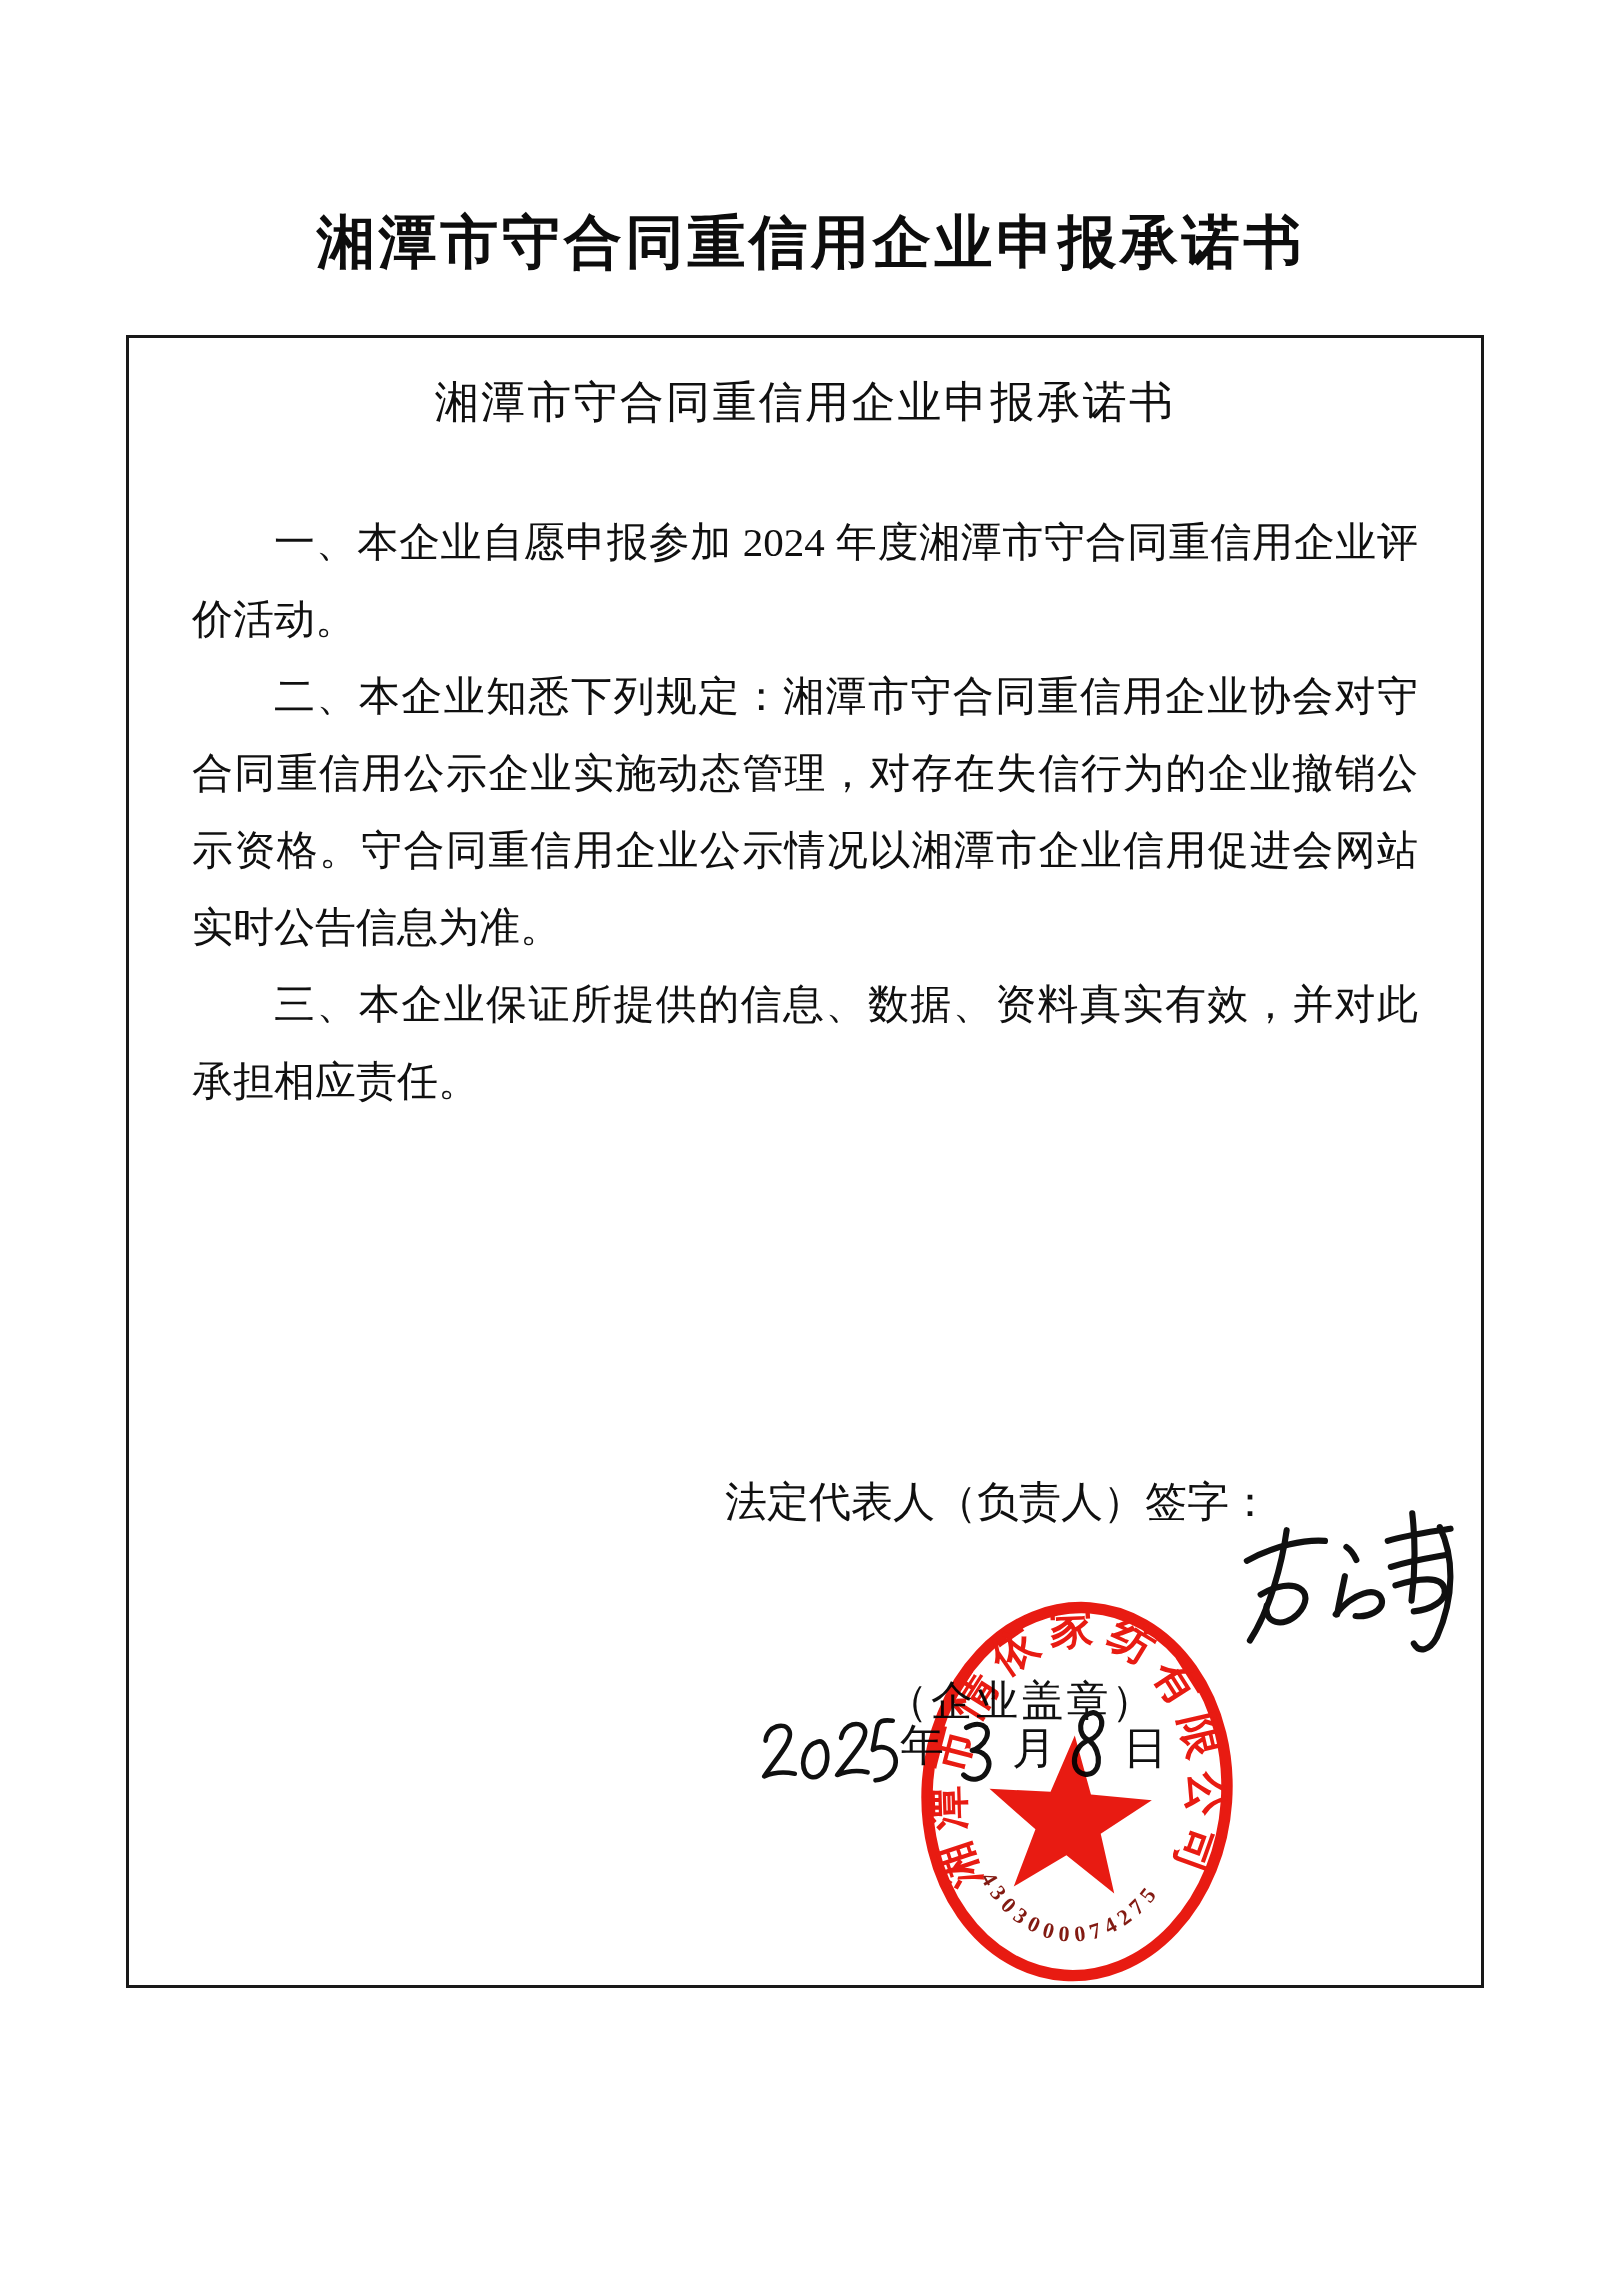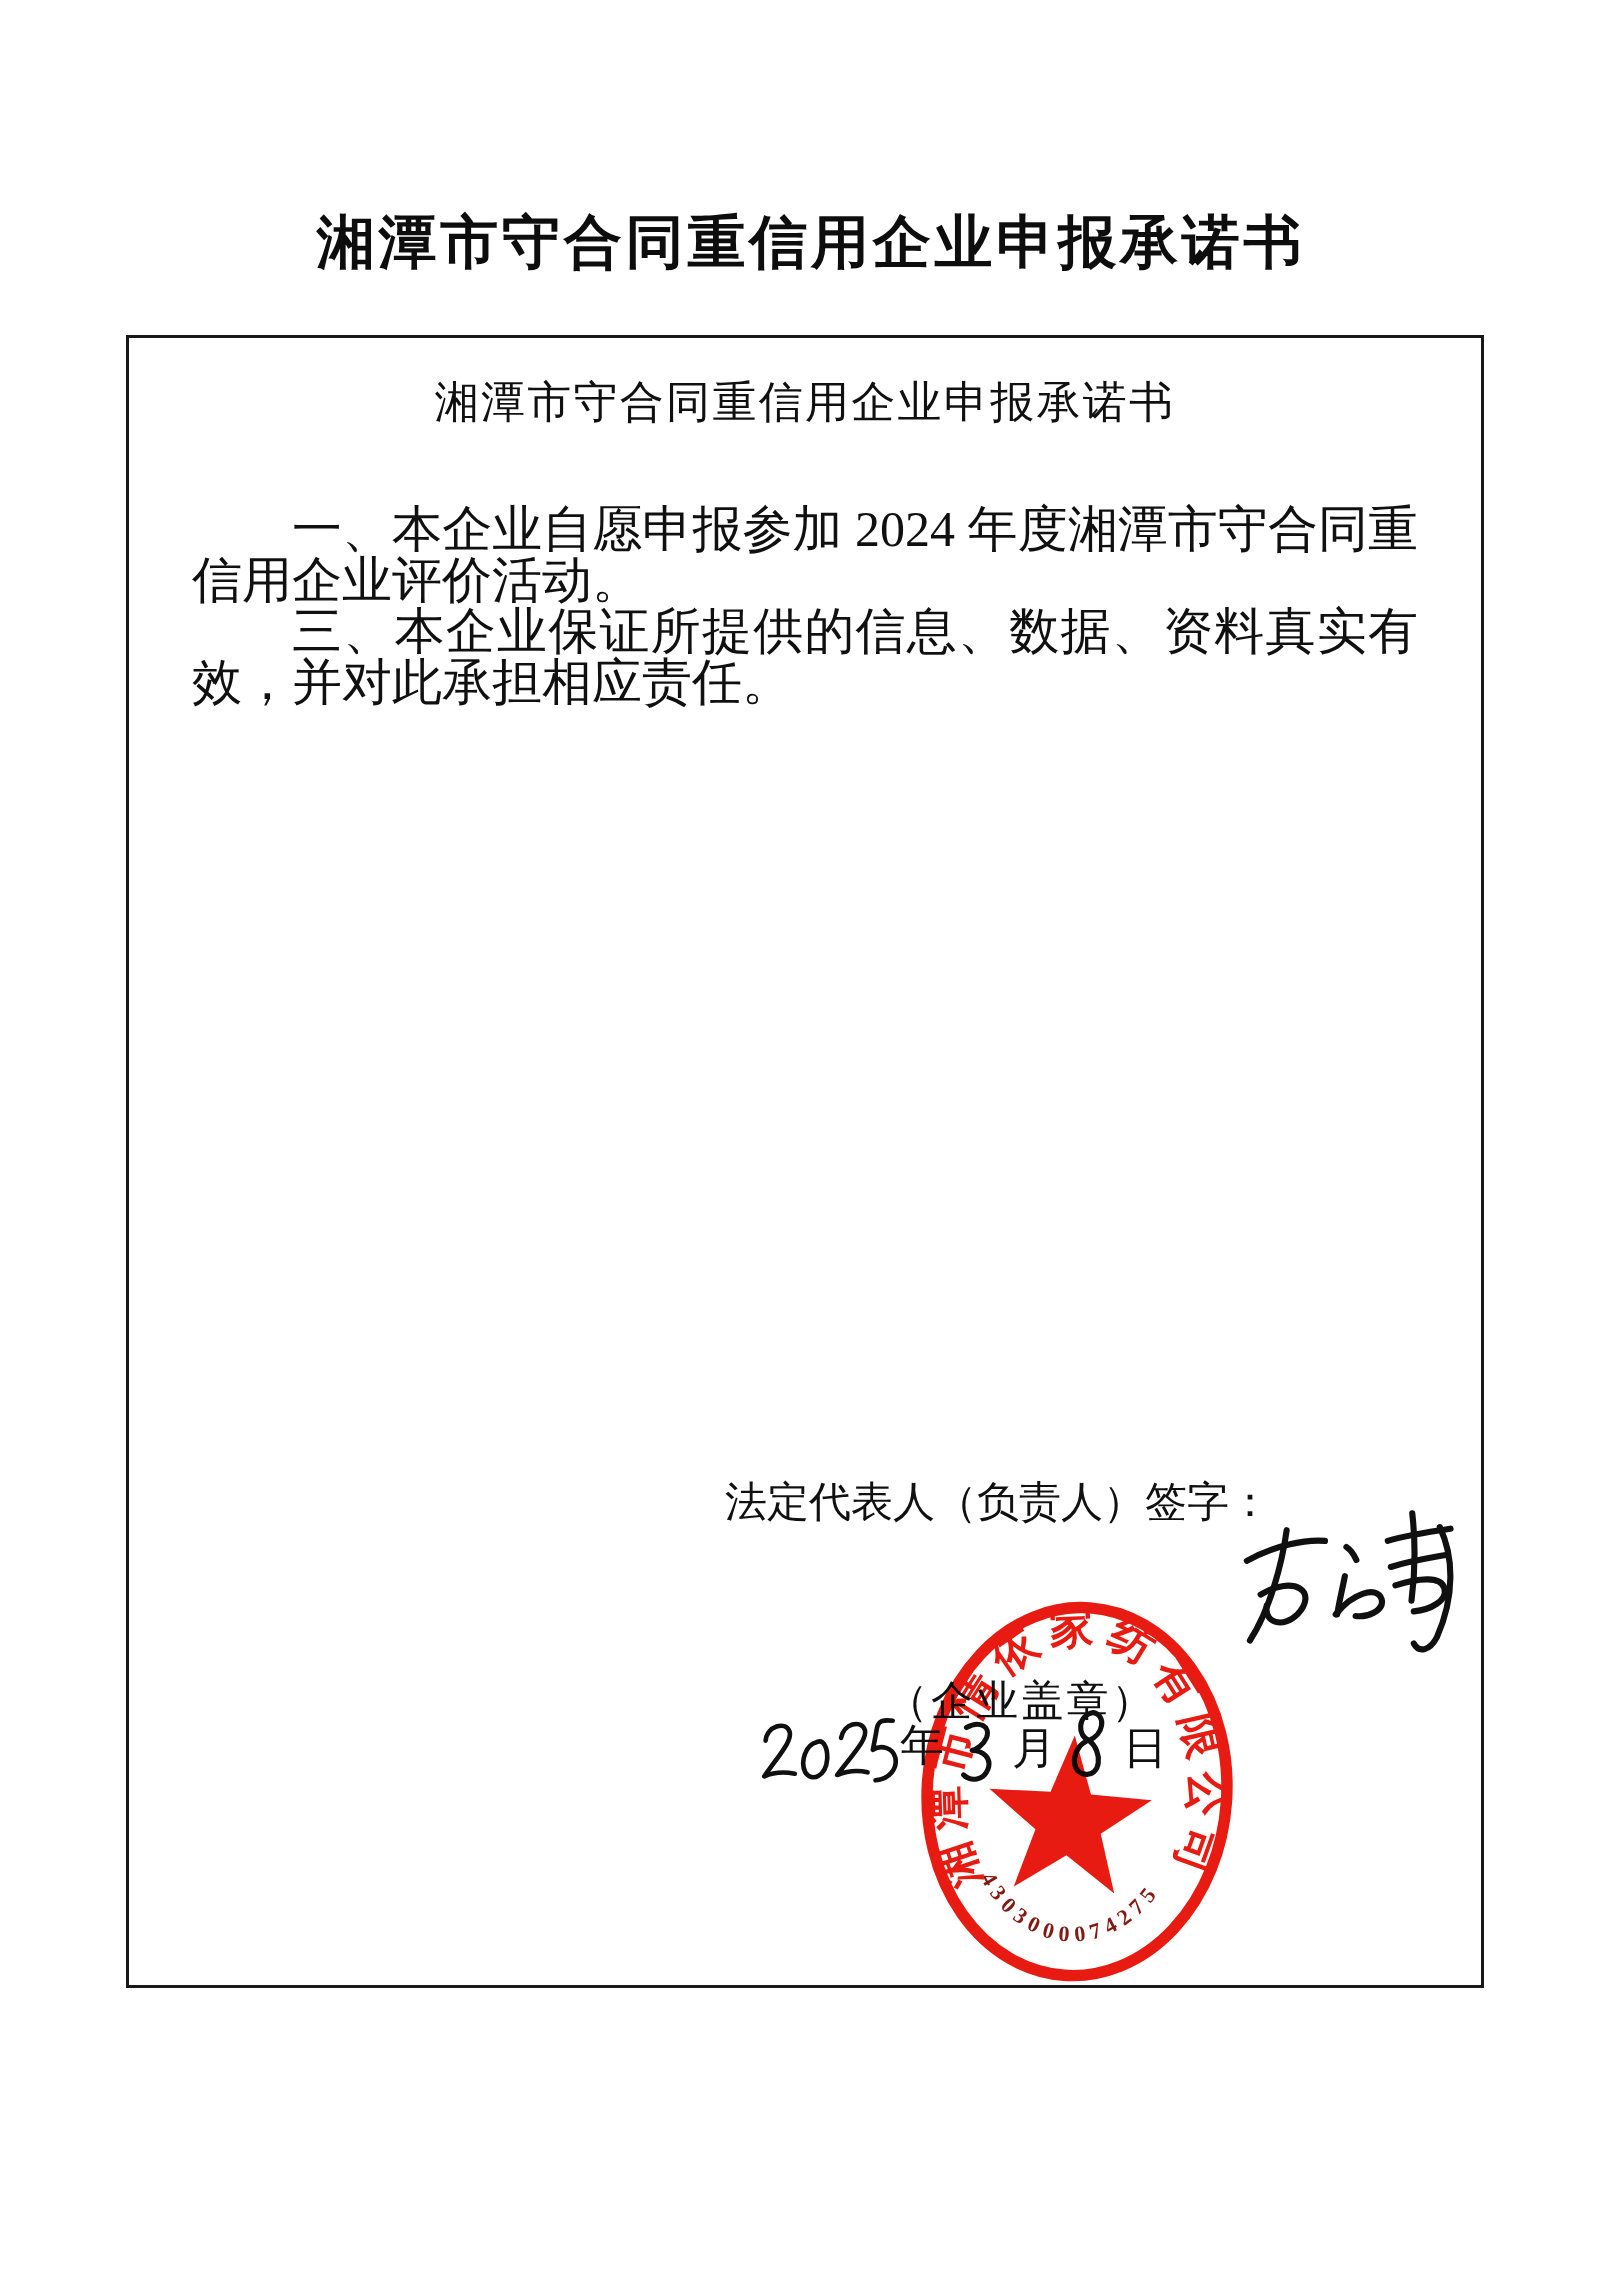--- a/index.html
+++ b/index.html
@@ -24,22 +24,22 @@
     box-sizing:border-box;
   }
   .inner-title{
     margin-top:35px;
     text-align:center;
     font-size:44px;letter-spacing:2.3px;
     color:#101010;
   }
   .body-text{
     margin:72px 63px 0 63px;
-    font-size:50px;
-    line-height:51px;
+    font-size:41px;
+    line-height:77px;
     text-align:justify;
     color:#101010;
   }
   .body-text p{margin:0;text-indent:2em;}
   .sig-label{
     position:absolute;left:725px;top:1474px;
     font-size:42px;color:#101010;white-space:nowrap;
   }
   .seal-note{
     position:absolute;left:886px;top:1673px;
@@ -63,20 +63,21 @@
 
 <div class="page">
 
   <div class="main-title">湘潭市守合同重信用企业申报承诺书</div>
 
   <div class="letter-box">
     <div class="inner-title">湘潭市守合同重信用企业申报承诺书</div>
 
     <div class="body-text">
       <p>一、本企业自愿申报参加 2024 年度湘潭市守合同重信用企业评价活动。</p>
+      <p>二、本企业知悉下列规定：湘潭市守合同重信用企业协会对守合同重信用公示企业实施动态管理，对存在失信行为的企业撤销公示资格。守合同重信用企业公示情况以湘潭市企业信用促进会网站实时公告信息为准。</p>
       <p>三、本企业保证所提供的信息、数据、资料真实有效，并对此承担相应责任。</p>
     </div>
   </div>
 
   <div class="sig-label">法定代表人（负责人）签字：</div>
 
   <svg class="hand-svg" style="left:1230px;top:1501px;" width="242" height="161" viewBox="0 0 316 210" aria-label="唐宜青">
     <g class="hand" stroke-width="8">
       <path d="M22,78 C58,58 98,50 124,52"></path>
       <path d="M74,38 C68,82 52,142 26,182"></path>

